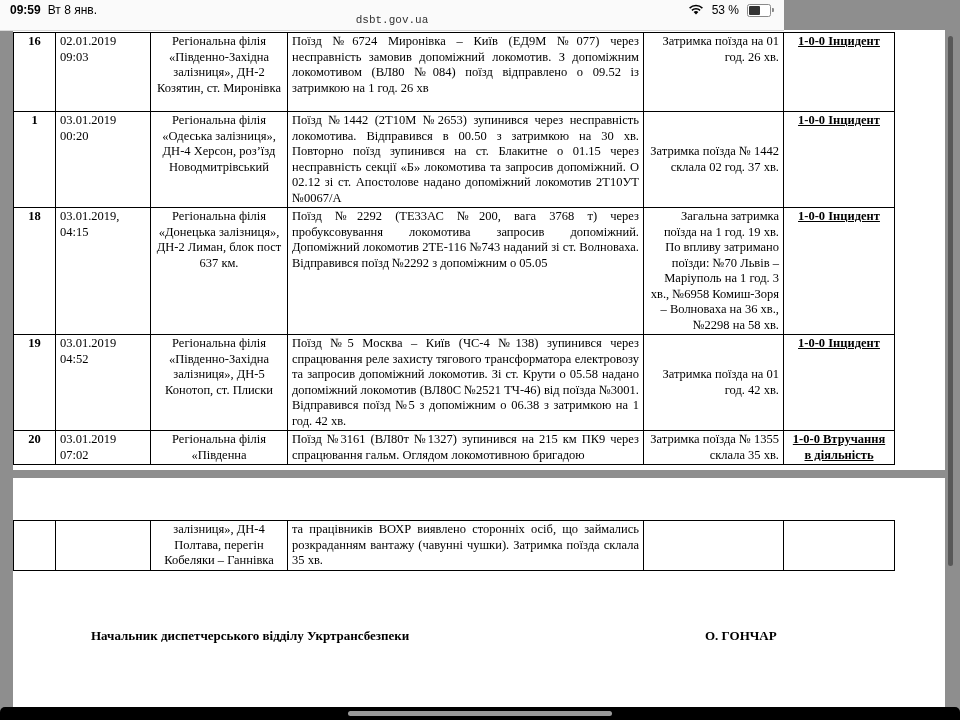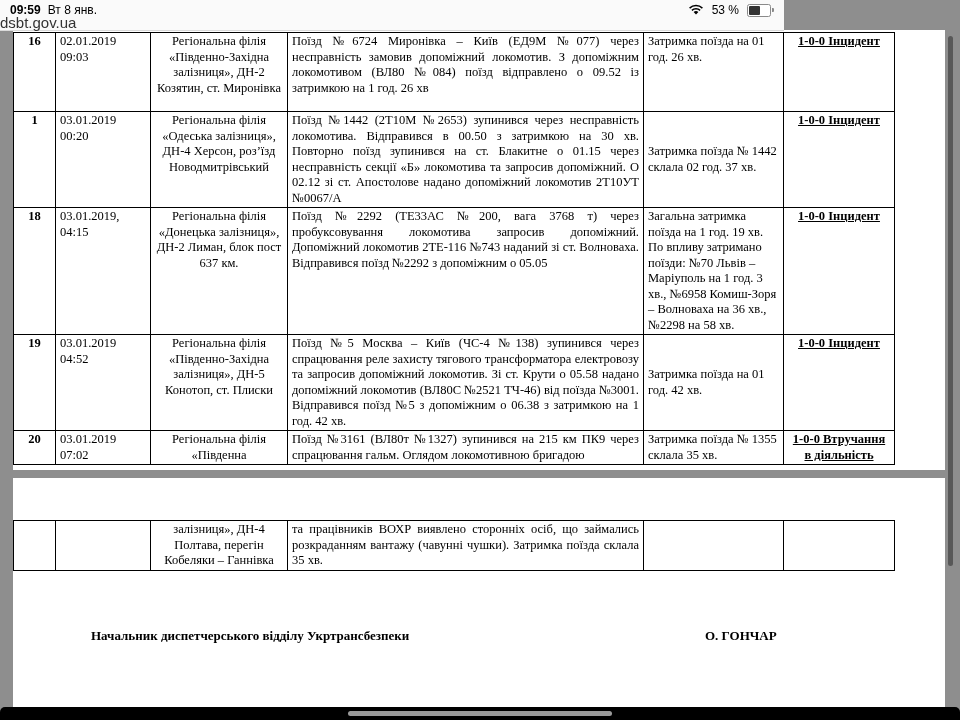--- a/index.html
+++ b/index.html
@@ -11,22 +11,22 @@
   
   .statusbar{
     position:absolute;left:0;top:0;width:784px;height:30px;
     background:#fafafa;border-bottom:1px solid #d9d9d9;
     font-family:"Liberation Sans", sans-serif;color:#000;z-index:5;
   }
   .sb-left{position:absolute;left:10px;top:3px;font-size:12px;}
   .sb-time{font-weight:700;}
   .sb-date{margin-left:7px;font-weight:400;}
   .sb-url{
-    position:absolute;left:0;right:0;top:14px;
-    font-size:15px;color:#333;
+    position:absolute;left:0;right:0;top:14px;text-align:center;
+    font-size:11px;color:#333;font-family:Liberation Mono, monospace;
   }
   .sb-right{position:absolute;right:10px;top:3px;display:flex;align-items:center;gap:8px;font-size:12px;}
   .wifi{width:16px;height:12px;display:inline-block;}
   .battery{display:inline-flex;align-items:center;}
   .batt-body{width:22px;height:11px;border:1px solid #8a8a8a;border-radius:2.5px;position:relative;background:#fff;}
   .batt-fill{position:absolute;left:1px;top:1px;bottom:1px;width:52%;background:#333;border-radius:1px;}
   .batt-nub{width:2px;height:4px;background:#8a8a8a;border-radius:0 1px 1px 0;margin-left:1px;}
   
   .page{position:absolute;left:13px;width:932px;background:#ffffff;}
   #page1{top:30px;height:440px;}
@@ -36,21 +36,21 @@
     font-size:12.5px;line-height:15.5px;color:#000;
   }
   table.doc td{
     border:1px solid #000;padding:1px 4px;overflow:hidden;
     vertical-align:top;
   }
   td.num{font-weight:700;text-align:center;vertical-align:middle;}
   td.date{white-space:pre-line;}
   td.branch{text-align:center;}
   td.desc{text-align:justify;}
-  td.delay{text-align:left;}
+  td.delay{text-align:right;}
   td.delay.mid{vertical-align:middle;}
   td.cls{text-align:center;font-weight:700;text-decoration:underline;}
   #t1{position:absolute;left:0;top:2px;}
   #t2{position:absolute;left:0;top:42px;}
   .signature{position:absolute;left:0;top:150px;width:100%;height:20px;font-size:13px;font-weight:700;}
   .sig-title{position:absolute;left:78px;top:0;}
   .sig-name{position:absolute;left:692px;top:0;}
   
   .scroll-thumb{
     position:absolute;right:7px;top:36px;width:5px;height:530px;

